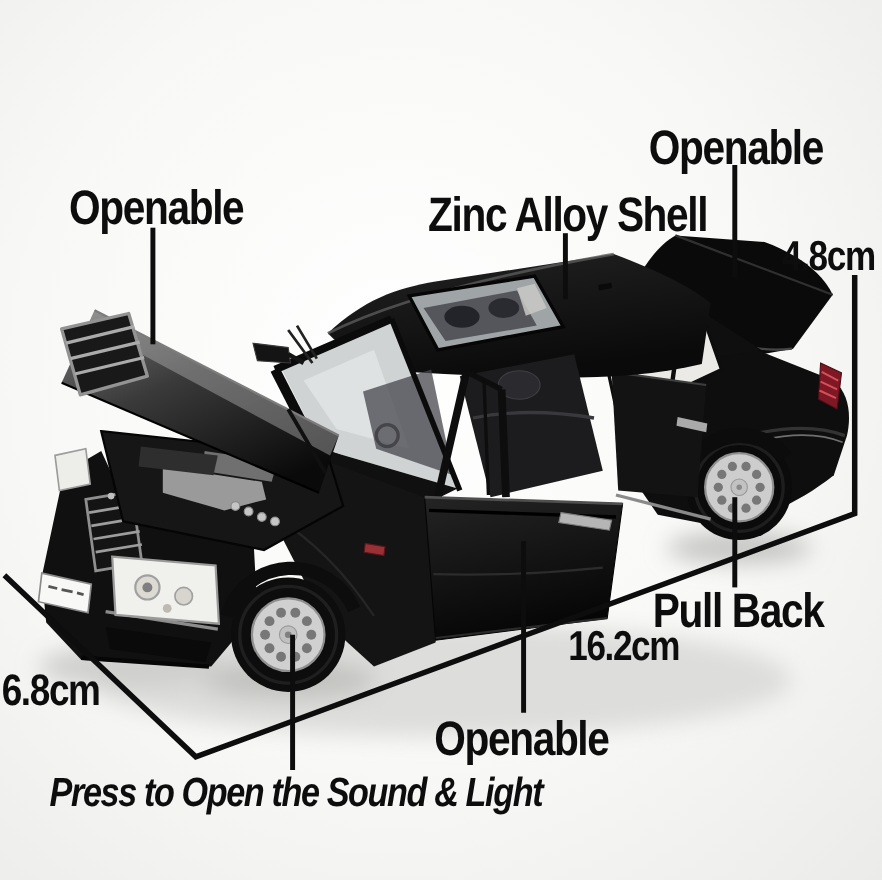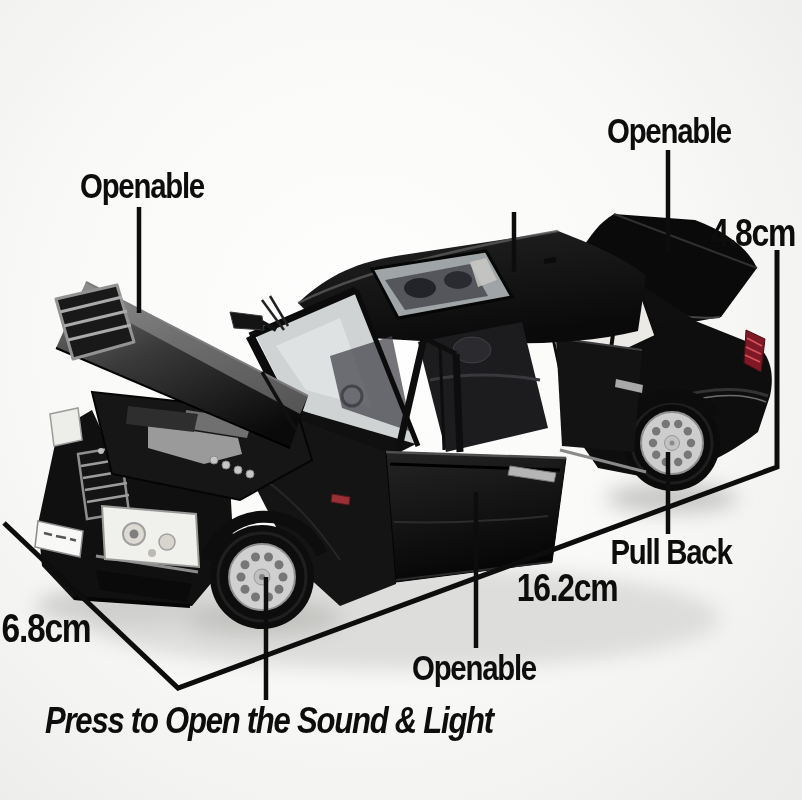--- a/index.html
+++ b/index.html
@@ -9,21 +9,21 @@
     font-family:"Liberation Sans", sans-serif;
   }
   .stage svg{position:absolute;left:0;top:0;}
   .lbl{
     position:absolute;color:#0d0d0d;font-weight:bold;line-height:1;
     white-space:nowrap;z-index:5;
   }
   .lbl>span{display:inline-block;transform:scaleX(.84);transform-origin:50% 50%;letter-spacing:-1.5px;}
   .lbl.left-anchor>span{transform-origin:0 50%;}
   .center{transform:translateX(-50%);}
-  .f35{font-size:35px;} .f37{font-size:37px;} .f38{font-size:38px;} .f40{font-size:40px;}
+  .f35{font-size:44px;} .f37{font-size:37px;} .f38{font-size:38px;} .f40{font-size:40px;}
   .pos-hood{left:142px;top:168px;}
   .pos-shell{left:516px;top:174px;}
   .pos-trunk{left:669px;top:113px;}
   .pos-height{left:711px;top:214px;}
   .pos-pullback{left:671px;top:534px;}
   .pos-length{left:567px;top:569px;}
   .pos-width{left:46px;top:608px;}
   .pos-door{left:474px;top:650px;}
   .pos-press{left:269px;top:702px;font-style:italic;}
 </style>
@@ -245,20 +245,23 @@
       <line x1="514" y1="212" x2="514" y2="272" stroke-width="4.5"></line>
       <line x1="668" y1="452" x2="668" y2="534" stroke-width="4.5"></line>
       <line x1="476" y1="492" x2="476" y2="648" stroke-width="4.5"></line>
       <line x1="266" y1="577" x2="266" y2="700" stroke-width="4.5"></line>
     </g>
   </svg>
 
   <div class="lbl f35 center pos-hood">
     <span>Openable</span>
   </div>
+  <div class="lbl f35 center pos-shell">
+    <span>Zinc Alloy Shell</span>
+  </div>
   <div class="lbl f35 center pos-trunk">
     <span>Openable</span>
   </div>
   <div class="lbl f38 left-anchor pos-height">
     <span>4.8cm</span>
   </div>
   <div class="lbl f35 center pos-pullback">
     <span>Pull Back</span>
   </div>
   <div class="lbl f38 center pos-length">

